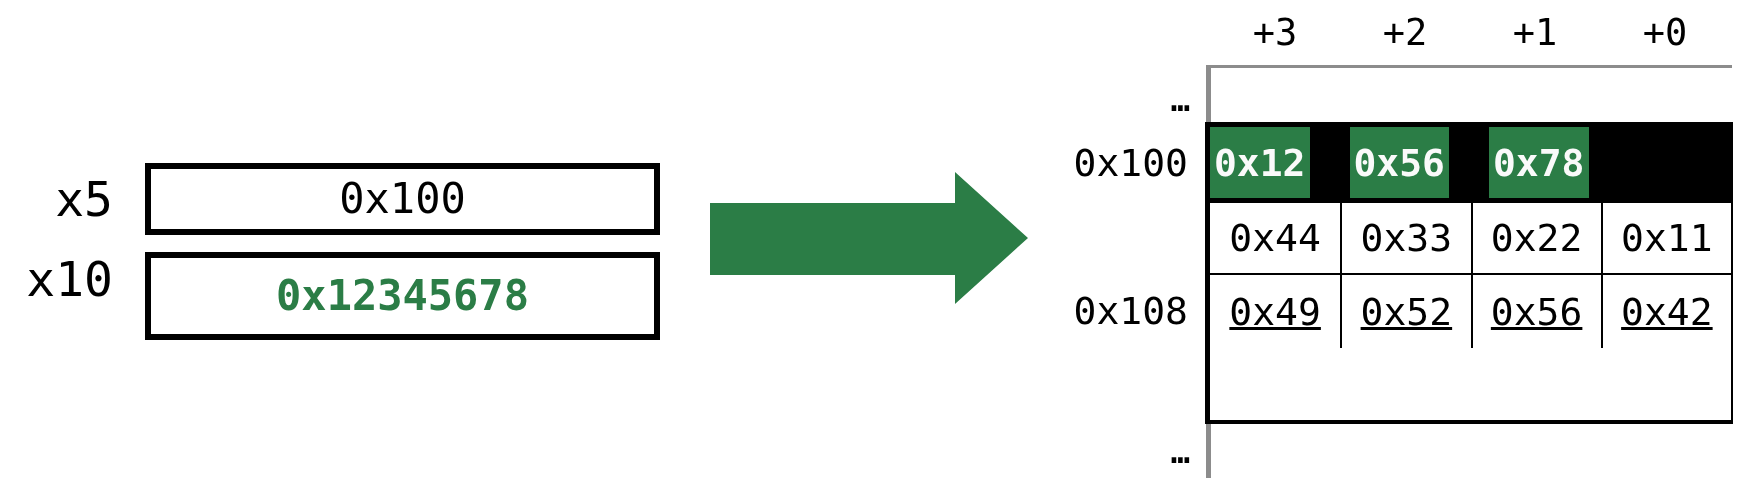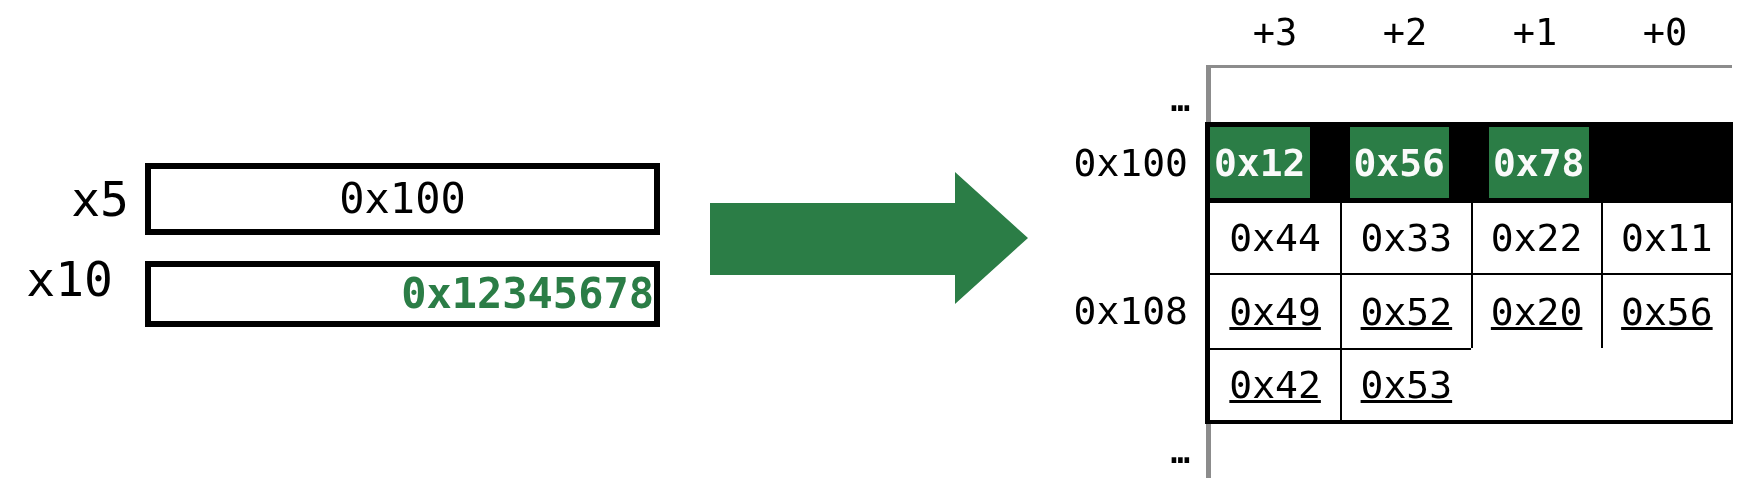--- a/index.html
+++ b/index.html
@@ -56,27 +56,27 @@
   }
   .mem-grid > div:nth-child(n+5){border-top:2.5px solid var(--border-black);text-decoration:underline;}
   .mem-grid > div:not(:nth-child(4n+1)){border-left:2.5px solid var(--border-black);}
   .mem-row-label{font-size:38px;line-height:1;}
 </style>
 </head>
 <body>
 
 <div class="canvas">
 
-  <div class="abs flex-end reg-label" style="left:16px;top:163px;width:113px;height:72px;">x5</div>
+  <div class="abs flex-end reg-label" style="left:0;top:163px;width:113px;height:72px;">x5</div>
   <div class="abs flex reg-box" style="left:145px;top:163px;width:515px;height:72px;">
     <span class="reg-value">0x100</span>
   </div>
 
   <div class="abs flex-end reg-label" style="left:0;top:245px;width:113px;height:68px;">x10</div>
-  <div class="abs flex reg-box" style="left:145px;top:261px;width:515px;height:66px;justify-content:flex-end;">
+  <div class="abs flex reg-box" style="left:145px;top:252px;width:515px;height:88px;">
     <span class="reg-value stored">0x12345678</span>
   </div>
 
   <svg class="abs" style="left:710px;top:172px;" width="318" height="132" viewBox="0 0 318 132">
     <polygon points="0,31 245,31 245,0 318,66 245,132 245,103 0,103" fill="#2B7D46"></polygon>
   </svg>
 
   <div class="abs flex mem-header" style="left:1210px;top:8px;width:130px;height:48px;">+3</div>
   <div class="abs flex mem-header" style="left:1340px;top:8px;width:130px;height:48px;">+2</div>
   <div class="abs flex mem-header" style="left:1470px;top:8px;width:130px;height:48px;">+1</div>
@@ -94,22 +94,20 @@
     <div class="mem-cell-green">0x78</div>
   </div>
 
   <div class="abs mem-grid" style="left:1205px;top:203px;width:528px;height:221px;">
     <div>0x44</div>
     <div>0x33</div>
     <div>0x22</div>
     <div>0x11</div>
     <div>0x49</div>
     <div>0x52</div>
-    <div>0x20</div>
     <div>0x56</div>
     <div>0x42</div>
-    <div>0x53</div>
   </div>
 
   <div class="abs flex-end mem-row-label" style="left:1030px;top:122px;width:158px;height:81px;">0x100</div>
   <div class="abs flex-end mem-row-label" style="left:1030px;top:273px;width:158px;height:75px;text-align:center;">0x108</div>
 
 </div>
 
 </body></html>

